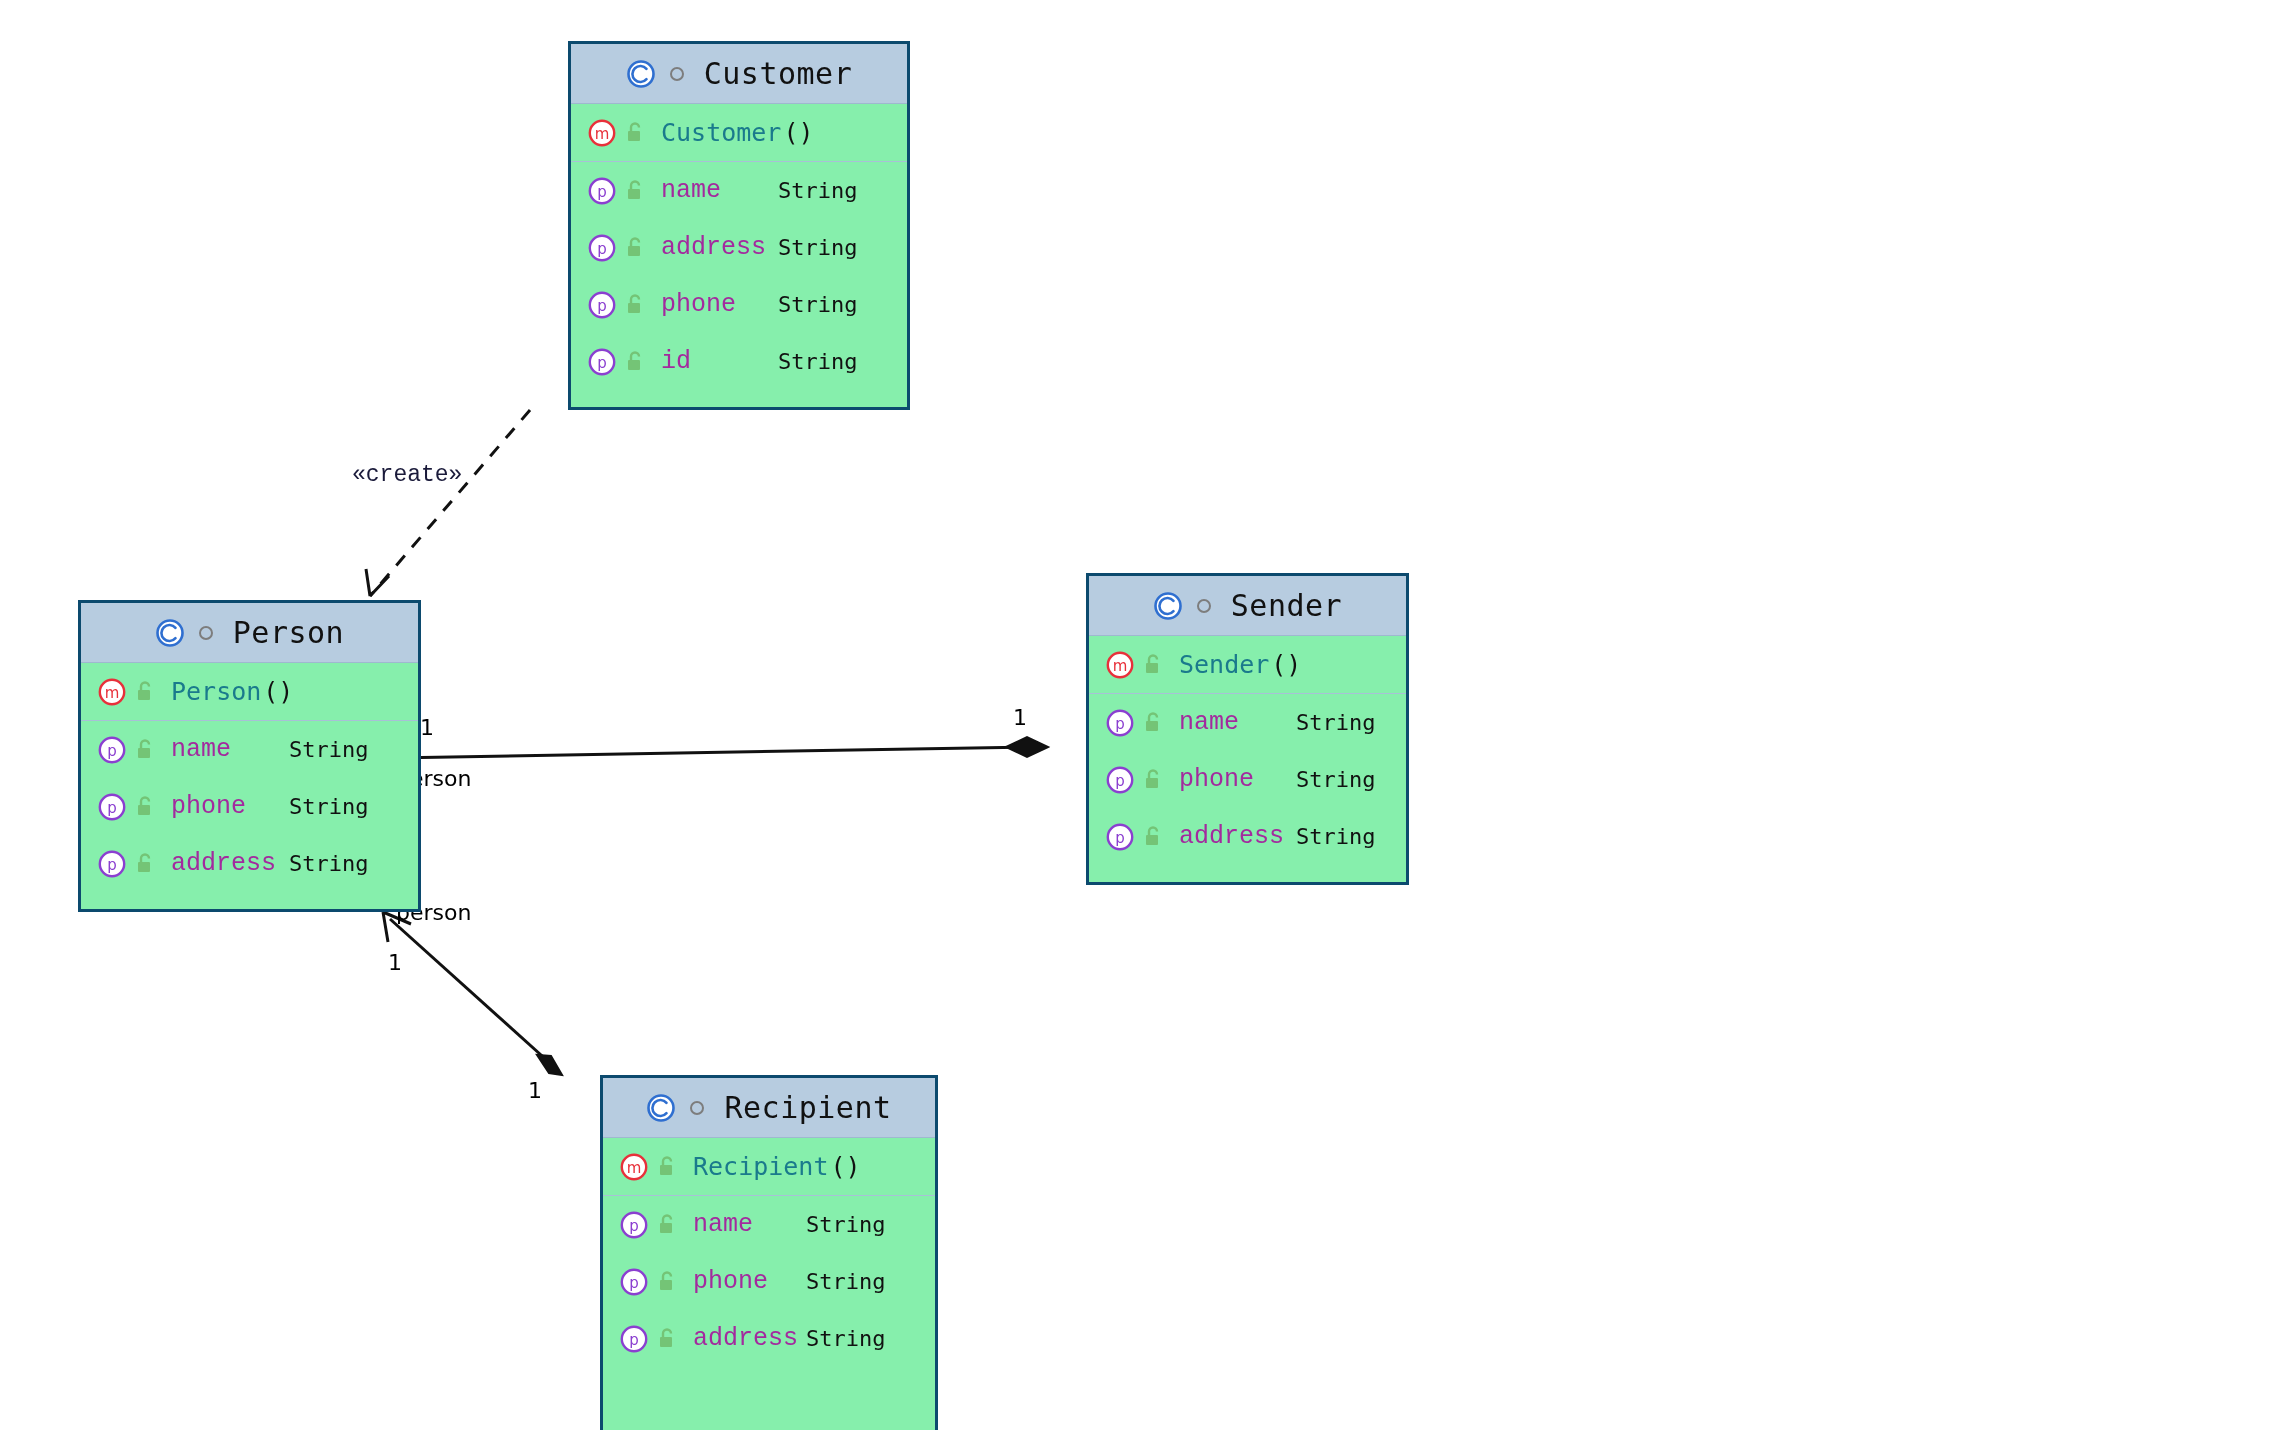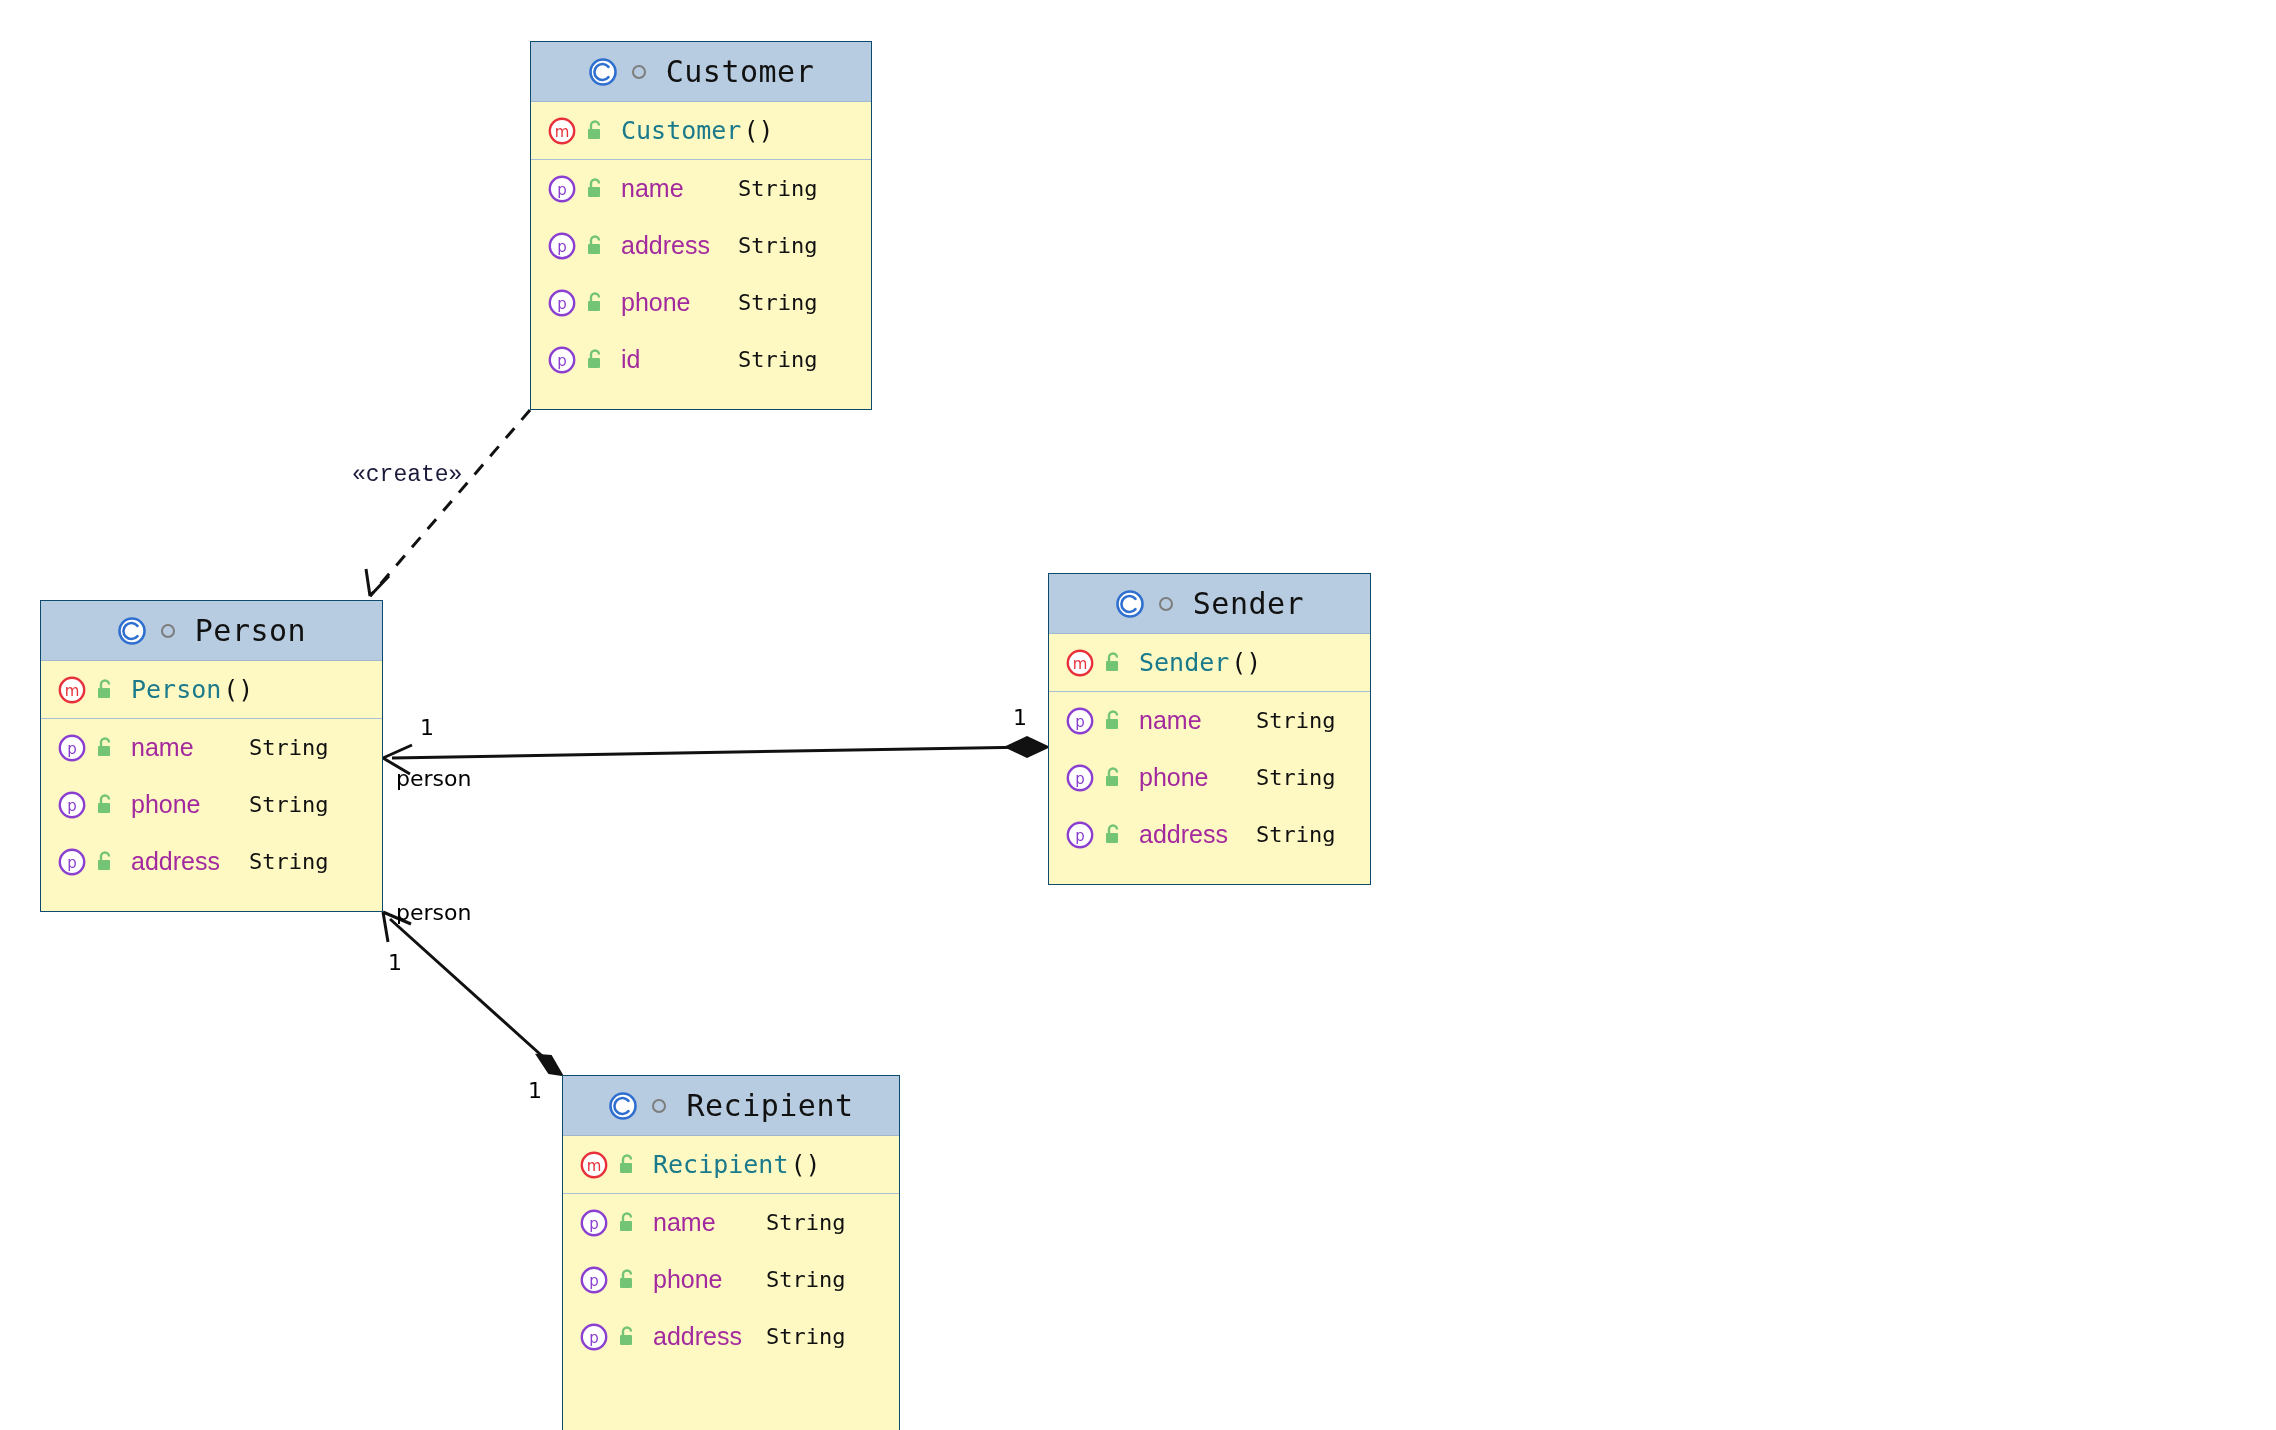--- a/index.html
+++ b/index.html
@@ -27,23 +27,24 @@
     left: 0; top: 0;
     width: 2276px;
     height: 1430px;
     pointer-events: none;
   }
 
   
   .uml-class {
     position: absolute;
     box-sizing: border-box;
-    background: #fef9c3;
-    border: 1px solid #0c4a6e;
+    background: #86efac;
+    border: 3px solid #0c4a6e;
     box-shadow: 0 0 0 0 rgba(0,0,0,0);
+    margin-left: 38px;
   }
   .uml-header {
     background: #b7cce0;
     border-bottom: 1px solid #9fb8cf;
     display: flex;
     align-items: center;
     justify-content: center;
     gap: 13px;
     height: 60px;
     box-sizing: border-box;
@@ -86,21 +87,21 @@
     color: #1a7a8c;
   }
   .member-parens {
     color: #111111;
     font-family: "DejaVu Sans Mono", monospace;
     font-size: 25px;
     margin-left: 2px;
   }
   .member-name-prop {
     color: #a32a9e;
-    font-family: Liberation Sans, sans-serif;
+    font-family: Liberation Mono, monospace;
     font-size: 25px;
     margin-left: 14px;
     white-space: pre;
   }
   .member-type {
     color: #111111;
     font-family: "DejaVu Sans Mono", monospace;
     font-size: 22px;
     position: absolute;
     white-space: pre;

